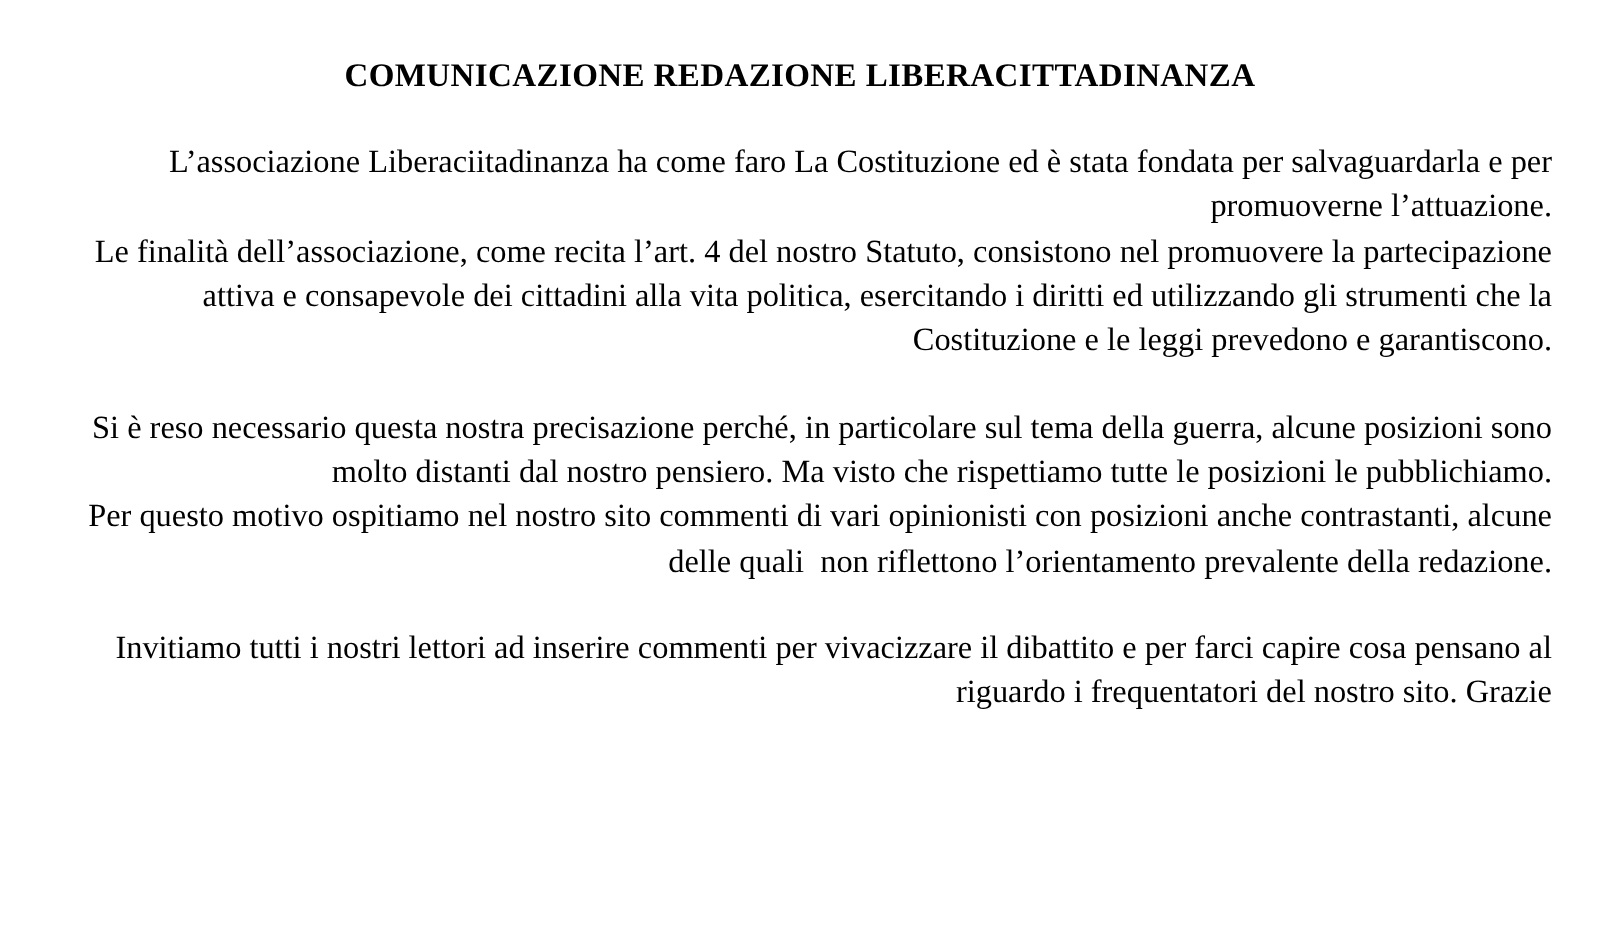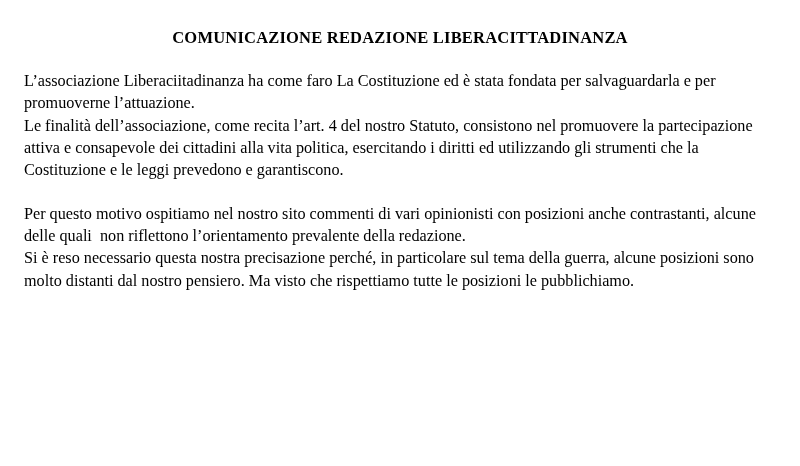--- a/index.html
+++ b/index.html
@@ -25,21 +25,21 @@
     font-weight: bold;
     font-size: 16.5px;
     letter-spacing: 0.2px;
     margin: 0 0 22px 0;
     line-height: 1.2;
   }
   .para {
     font-size: 16.2px;
     line-height: 1.38;
     margin: 0;
-    text-align: left;
+    text-align: right;
     white-space: pre-wrap;
   }
   .block-gap {
     height: 21px;
   }
 </style>
 </head>
 <body>
 
 <div class="page">
@@ -49,21 +49,24 @@
   <div>
 
     <div>
       <p class="para">L’associazione Liberaciitadinanza ha come faro La Costituzione ed è stata fondata per salvaguardarla e per promuoverne l’attuazione.</p>
       <p class="para">Le finalità dell’associazione, come recita l’art. 4 del nostro Statuto, consistono nel promuovere la partecipazione attiva e consapevole dei cittadini alla vita politica, esercitando i diritti ed utilizzando gli strumenti che la Costituzione e le leggi prevedono e garantiscono.</p>
     </div>
 
     <div class="block-gap"></div>
 
     <div>
+      <p class="para">Si è reso necessario questa nostra precisazione perché, in particolare sul tema della guerra, alcune posizioni sono  molto distanti dal nostro pensiero. Ma visto che rispettiamo tutte le posizioni le pubblichiamo.</p>
       <p class="para">Per questo motivo ospitiamo nel nostro sito commenti di vari opinionisti con posizioni anche contrastanti, alcune delle quali  non riflettono l’orientamento prevalente della redazione.</p>
-      <p class="para">Si è reso necessario questa nostra precisazione perché, in particolare sul tema della guerra, alcune posizioni sono  molto distanti dal nostro pensiero. Ma visto che rispettiamo tutte le posizioni le pubblichiamo.</p>
     </div>
 
     <div class="block-gap"></div>
 
+    <div>
+      <p class="para">Invitiamo tutti i nostri lettori ad inserire commenti per vivacizzare il dibattito e per farci capire cosa pensano al riguardo i frequentatori del nostro sito. Grazie</p>
+    </div>
 
   </div>
 </div>
 
 </body></html>

